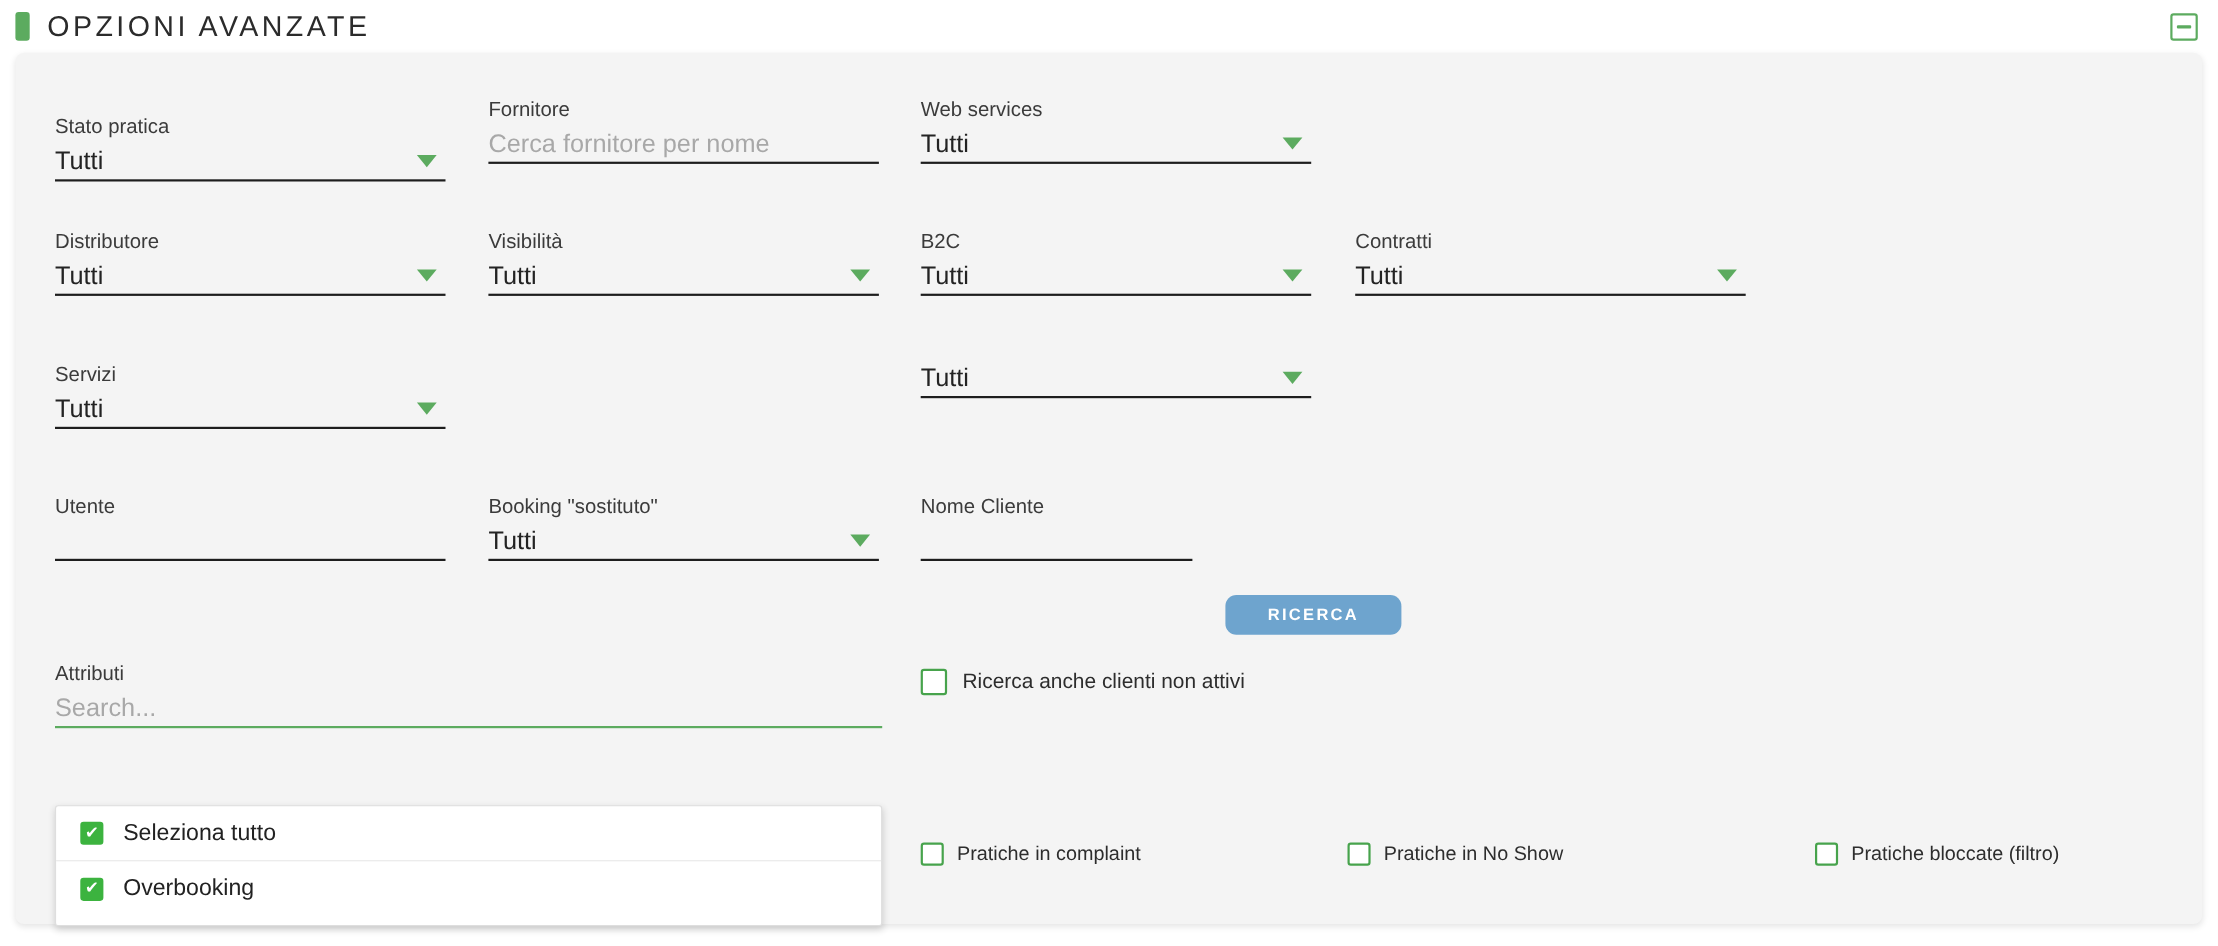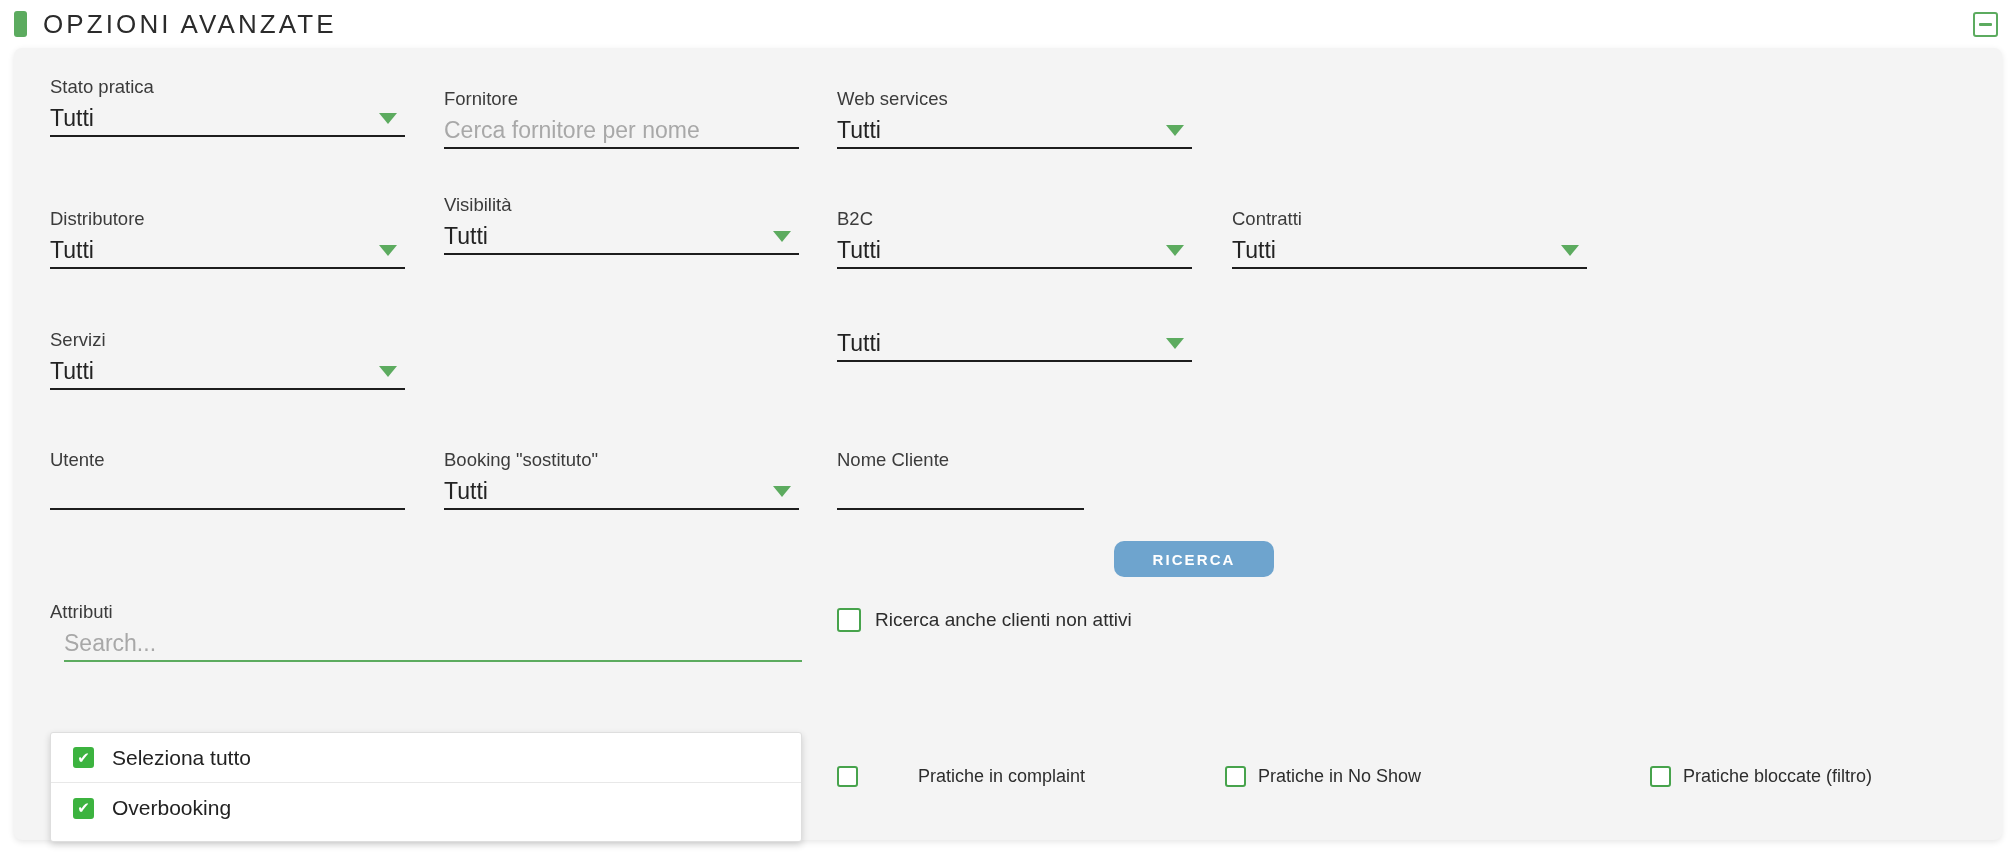--- a/index.html
+++ b/index.html
@@ -83,21 +83,21 @@
     margin-bottom: 6px;
     white-space: nowrap;
   }
   .field-control {
     position: relative;
     height: 33px;
     border-bottom: 2px solid #1d1d1d;
     display: flex;
     align-items: flex-end;
   }
-  .field-control.green-underline { border-bottom: 2.5px solid #5cab5f; margin-left: 14px; }
+  .field-control.green-underline { border-bottom: 2.5px solid #5cab5f; }
   .field-value {
     font-size: 23px;
     color: #232323;
     line-height: 28px;
     padding-bottom: 3px;
     white-space: nowrap;
   }
   .field-value.placeholder { color: #a8a8a8; }
   .field-value.empty { color: transparent; }
   .caret {
@@ -207,21 +207,21 @@
 <div class="panel-header">
   <div class="header-marker"></div>
   <div class="header-title">OPZIONI AVANZATE</div>
   <div class="header-collapse">
     <div class="bar"></div>
   </div>
 </div>
 
 <div class="panel-body">
 
-  <div class="field" style="left:36px; top:28px;">
+  <div class="field" style="left:36px; top:56px;">
     <div class="field-label">Stato pratica</div>
     <div class="field-control">
       <div class="field-value">Tutti</div>
       <span class="caret"></span>
     </div>
   </div>
 
   <div class="field" style="left:430px; top:40px;">
     <div class="field-label">Fornitore</div>
     <div class="field-control">
@@ -238,21 +238,21 @@
   </div>
 
   <div class="field" style="left:36px; top:160px;">
     <div class="field-label">Distributore</div>
     <div class="field-control">
       <div class="field-value">Tutti</div>
       <span class="caret"></span>
     </div>
   </div>
 
-  <div class="field" style="left:430px; top:146px;">
+  <div class="field" style="left:430px; top:160px;">
     <div class="field-label">Visibilità</div>
     <div class="field-control">
       <div class="field-value">Tutti</div>
       <span class="caret"></span>
     </div>
   </div>
 
   <div class="field" style="left:823px; top:160px;">
     <div class="field-label">B2C</div>
     <div class="field-control">
@@ -328,21 +328,21 @@
       <span class="attr-item-label">Seleziona tutto</span>
     </div>
     <div class="attr-item">
       <span class="cb small checked">
           <span class="tick">✔</span>
         </span>
       <span class="attr-item-label">Overbooking</span>
     </div>
   </div>
 
-  <div class="checkbox-row" style="left:823px; top:718px;gap:48px;">
+  <div class="checkbox-row" style="left:823px; top:718px;">
     <span class="cb small"></span>
     <span class="cb-label sm">Pratiche in complaint</span>
   </div>
 
   <div class="checkbox-row" style="left:1211px; top:718px;">
     <span class="cb small"></span>
     <span class="cb-label sm">Pratiche in No Show</span>
   </div>
 
   <div class="checkbox-row" style="left:1612px; top:718px;padding-left:24px;">

